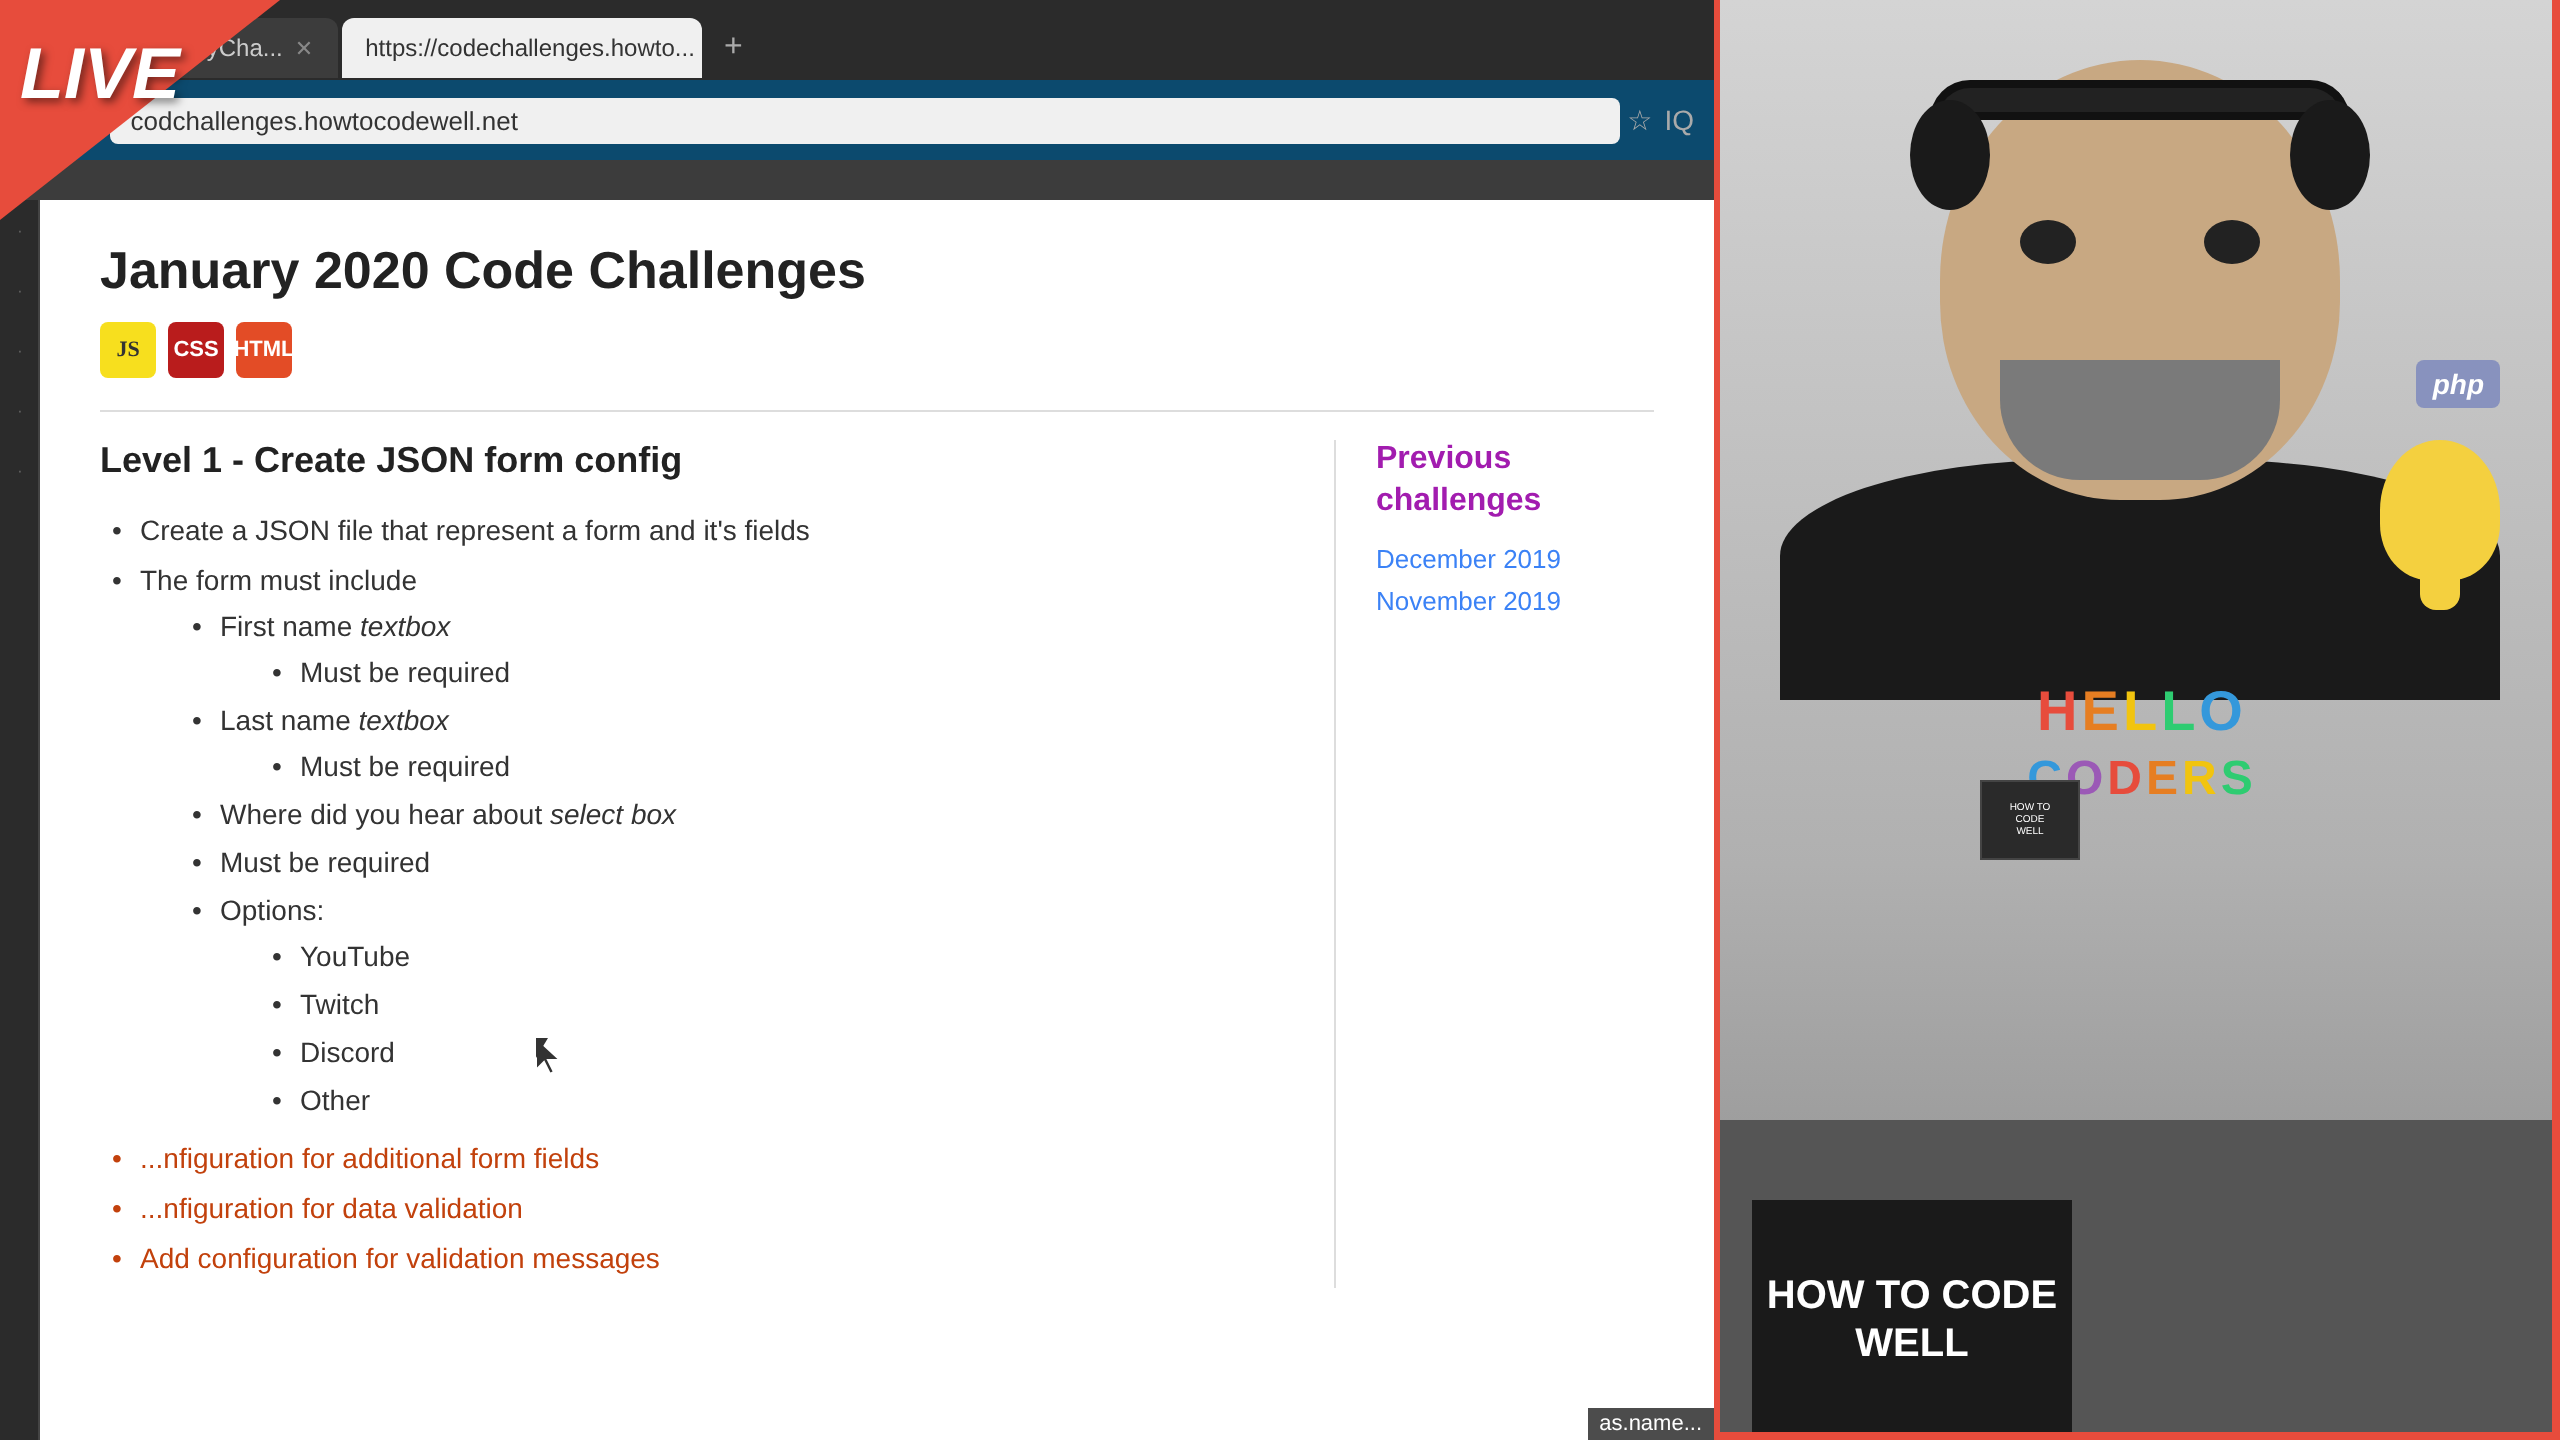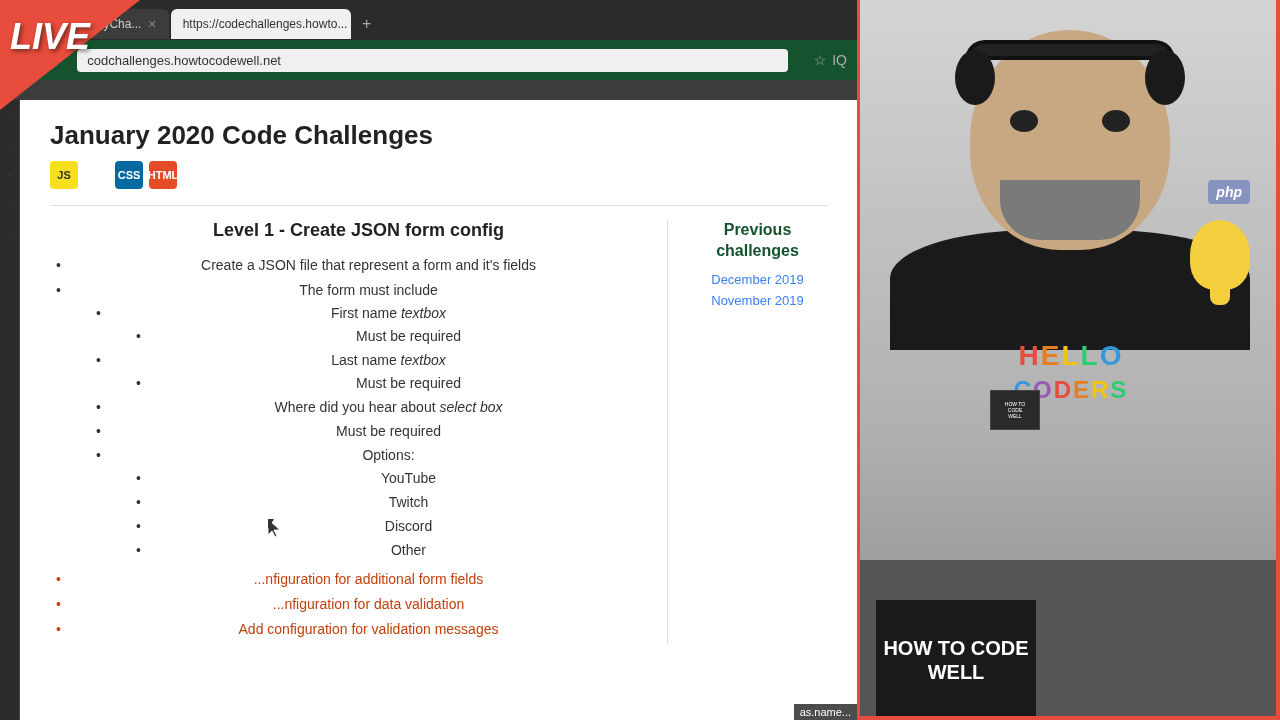--- a/index.html
+++ b/index.html
@@ -78,23 +78,23 @@
       width: 28px;
       height: 28px;
       color: #aaa;
       font-size: 16px;
     }
 
     .browser-addressbar {
       display: flex;
       align-items: center;
       padding: 6px 10px;
-      background: #14532d;
+      background: #0c4a6e;
       height: 40px;
-      gap: 26px;
+      gap: 4px;
     }
 
     .nav-buttons {
       display: flex;
       gap: 4px;
       color: #aaa;
       font-size: 14px;
     }
 
     .address-input {
@@ -166,57 +166,56 @@
       height: 28px;
       border-radius: 4px;
       display: flex;
       align-items: center;
       justify-content: center;
       font-size: 11px;
       font-weight: bold;
       color: white;
     }
 
-    .tech-icon.js { background: #f7df1e; color: #333; }
-    .tech-icon.css { background: #0369a1; margin-left: 31px; }
+    .tech-icon.js { background: #f7df1e; color: #333; font-family: Liberation Serif, serif; }
+    .tech-icon.css { background: #b91c1c; }
     .tech-icon.html { background: #e34c26; text-align: center; }
 
     .divider {
       border: none;
       border-top: 1px solid #ddd;
       margin-bottom: 14px;
     }
 
     .level-title {
       font-size: 18px;
       font-weight: bold;
       color: #222;
       margin-bottom: 14px;
     }
 
     .content-layout {
       display: flex;
       gap: 0;
-      text-align: center;
     }
 
     .main-content {
       flex: 1;
     }
 
     .sidebar-content {
       width: 160px;
       border-left: 1px solid #ddd;
       padding-left: 20px;
     }
 
     .sidebar-content h3 {
       font-size: 16px;
       font-weight: bold;
-      color: #14532d;
+      color: #a21caf;
       margin-bottom: 10px;
       line-height: 1.3;
     }
 
     .sidebar-link {
       display: block;
       color: #3b82f6;
       font-size: 13px;
       margin-bottom: 6px;
       text-decoration: none;

